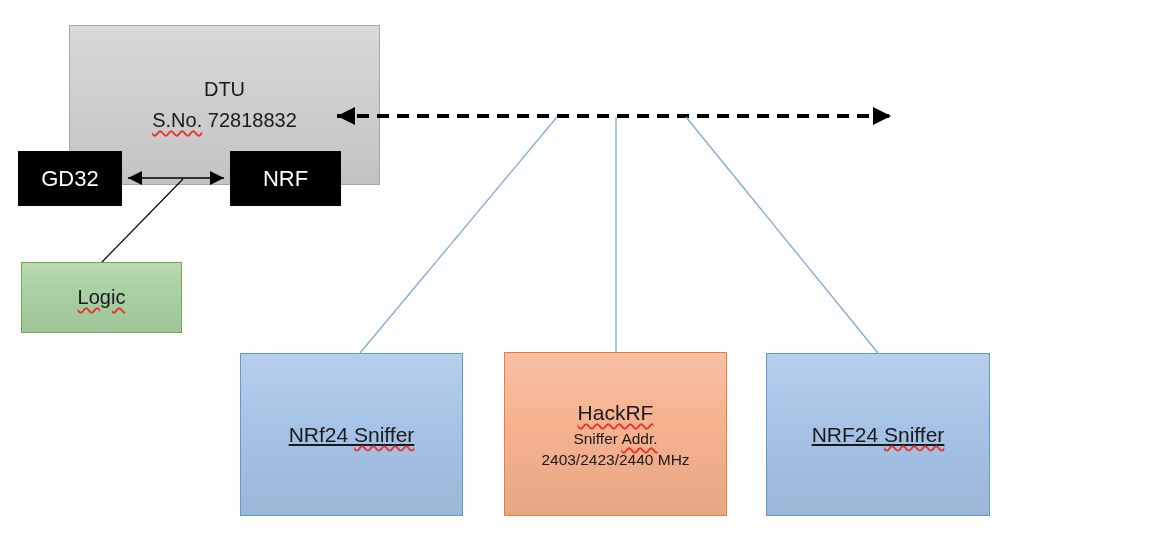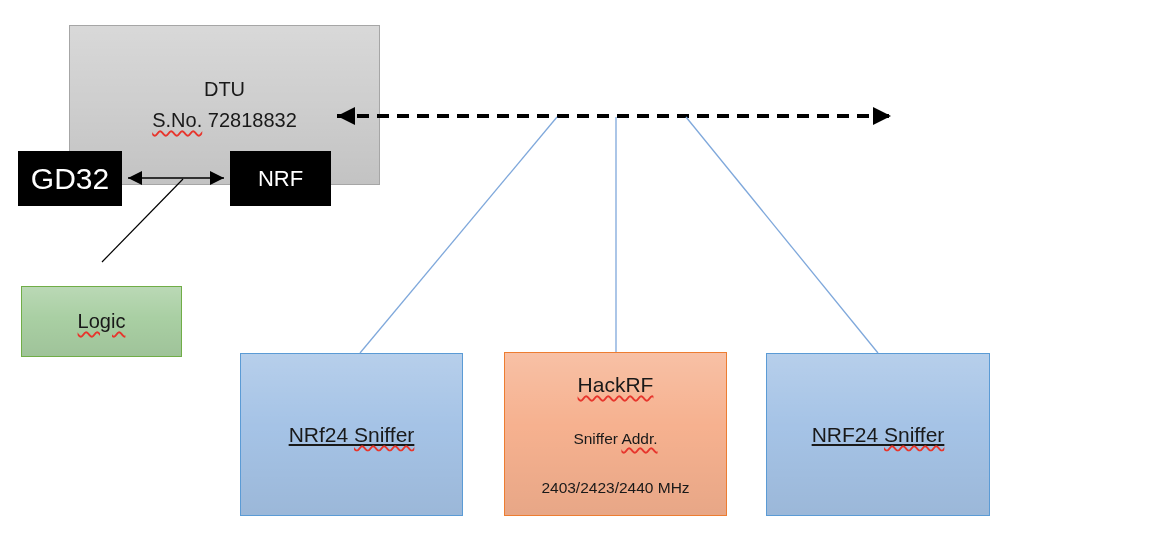--- a/index.html
+++ b/index.html
@@ -16,26 +16,26 @@
     display:flex;flex-direction:column;
     align-items:center;justify-content:center;
     text-align:center;
     box-sizing:border-box;
     background-image:linear-gradient(180deg, rgba(255,255,255,.20), rgba(255,255,255,0) 45%, rgba(0,0,0,.06));
   }
   .gray{background-color:var(--gray_fill);border:1px solid var(--gray_border);}
   .black{background-color:var(--black_fill);color:#ffffff;background-image:none;}
   .green{background-color:var(--green_fill);border:1px solid var(--green_border);}
   .blue{background-color:var(--blue_fill);border:1px solid var(--blue_border);text-decoration:underline;}
-  .orange{background-color:var(--orange_fill);border:1px solid var(--orange_border);gap:28px;}
+  .orange{background-color:var(--orange_fill);border:1px solid var(--orange_border);}
 
   .dtu{left:21px;top:25px;width:311px;height:160px;margin-left:48px;}
-  .gd32{left:18px;top:151px;width:104px;height:55px;font-size:30px;}
-  .nrfchip{left:230px;top:151px;width:101px;height:55px;font-size:22px;}
-  .logic{left:21px;top:262px;width:161px;height:71px;font-size:20px;margin-top:24px;}
+  .gd32{left:18px;top:151px;width:104px;height:55px;font-size:22px;}
+  .nrfchip{left:230px;top:151px;width:111px;height:55px;font-size:22px;}
+  .logic{left:21px;top:262px;width:161px;height:71px;font-size:20px;}
   .inverter{left:897px;top:33px;width:239px;height:164px;}
   .snifferL{left:240px;top:353px;width:223px;height:163px;}
   .hackrf{left:504px;top:352px;width:223px;height:164px;}
   .snifferR{left:766px;top:353px;width:224px;height:163px;}
 
   .dtu .line, .inverter .line{font-size:20px;line-height:31px;}
   .snifferL .line, .snifferR .line{font-size:21px;line-height:34px;}
   .hackrf .title{font-size:21px;line-height:30px;}
   .hackrf .sub{font-size:15.5px;line-height:21px;}
 

